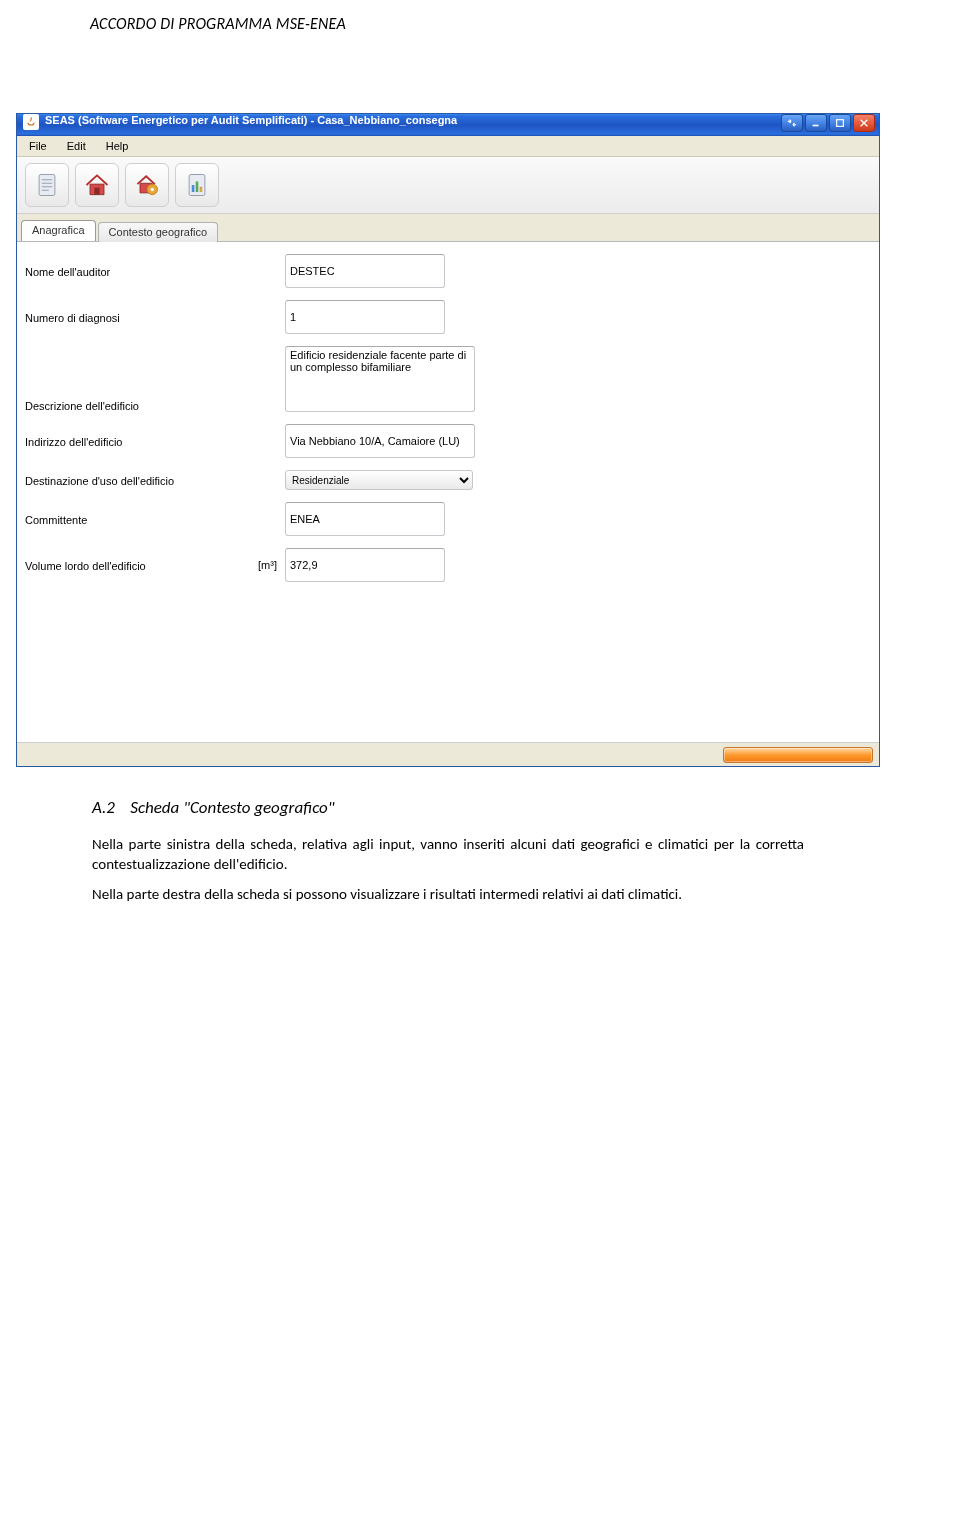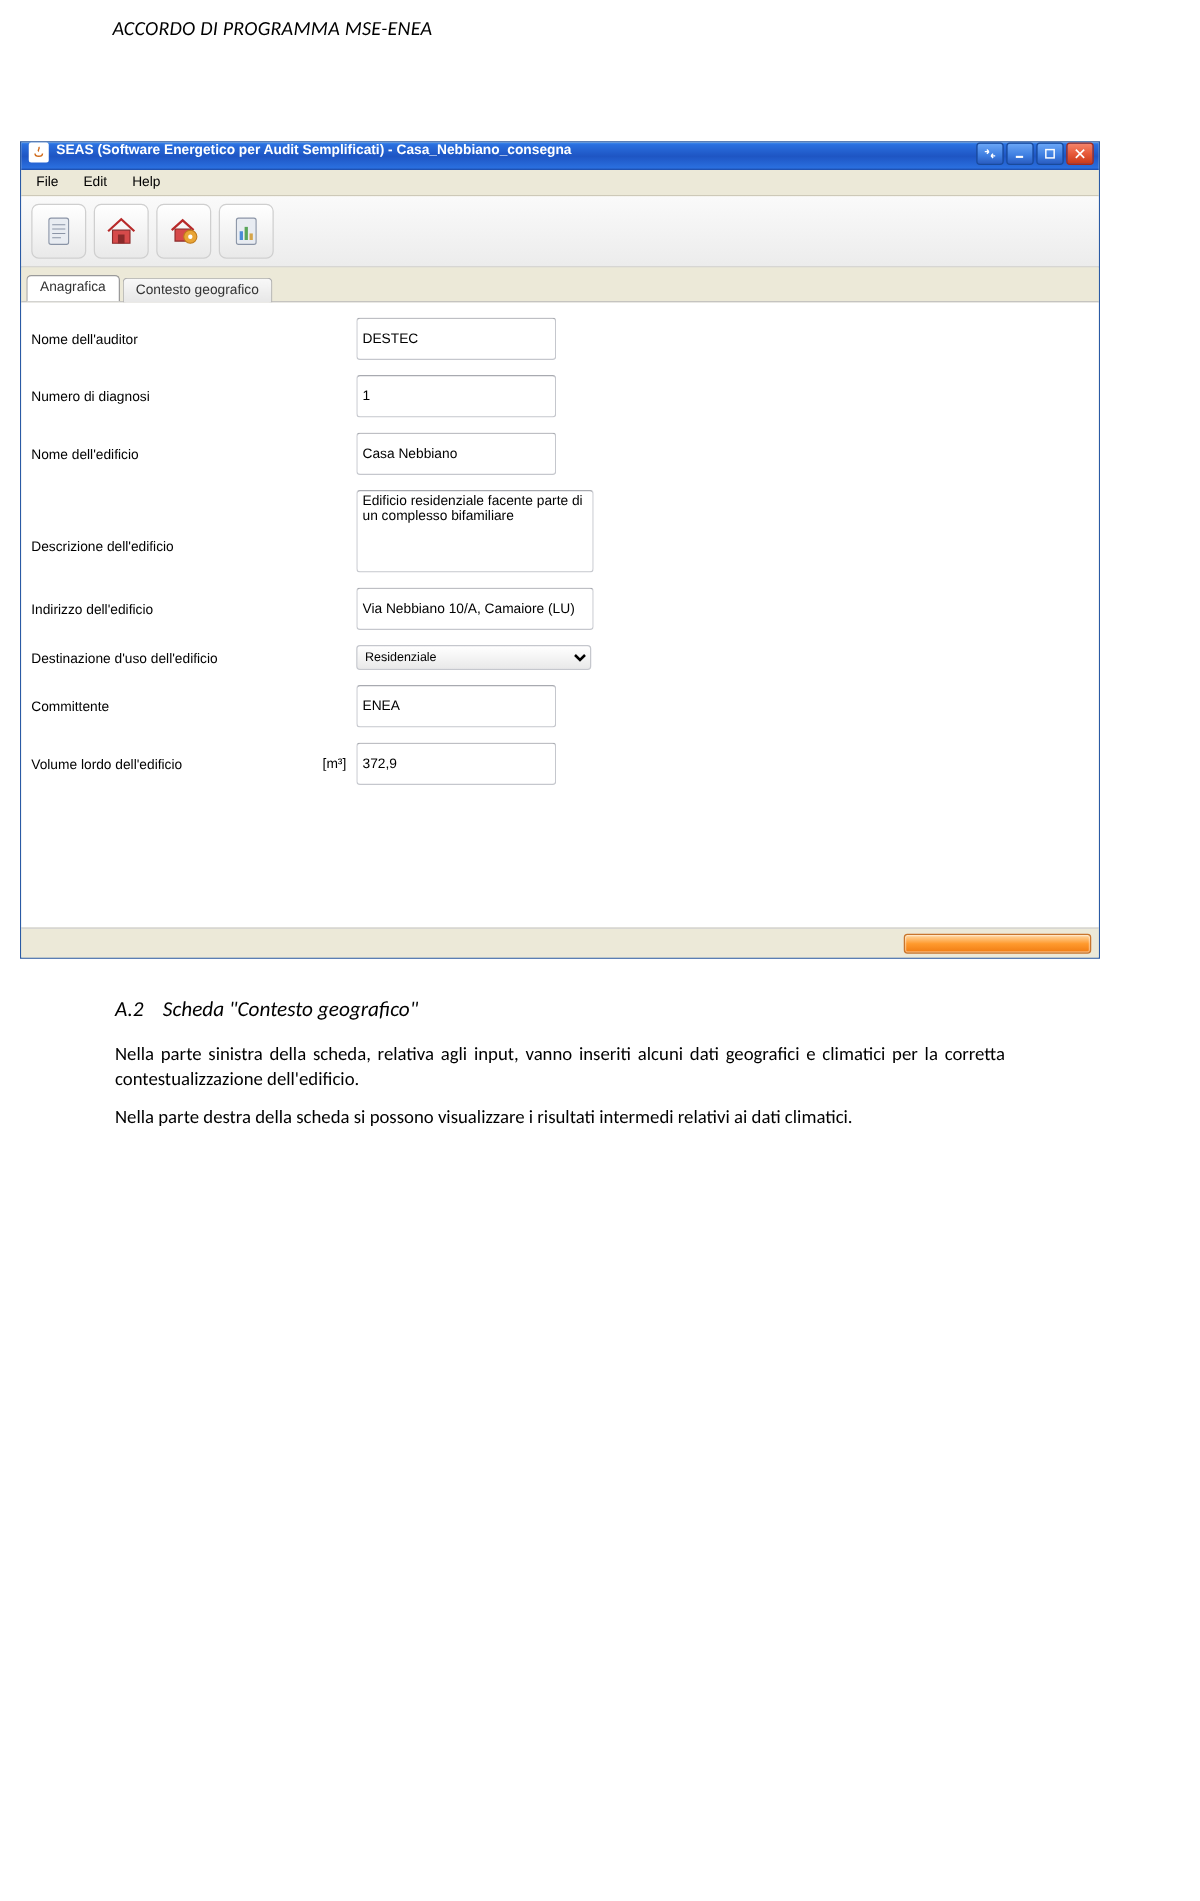--- a/index.html
+++ b/index.html
@@ -124,21 +124,21 @@
   .form-panel {
     background: #fff;
     padding: 12px 8px 24px 8px;
     min-height: 500px;
   }
   .row {
     display: flex;
     align-items: center;
     margin-bottom: 12px;
   }
-  .row.tall { align-items: center; }
+  .row.tall { align-items: flex-end; }
   .lbl {
     width: 230px;
     font-size: 11px;
     color: #000;
     padding-top: 2px;
   }
   .unit {
     width: 30px;
     font-size: 11px;
     text-align: right;
@@ -313,25 +313,20 @@
       <div class="row">
         <div class="lbl">Nome dell'auditor</div>
         <div class="unit"></div>
         <input class="txt-in" value="DESTEC" style="">
       </div>
       <div class="row">
         <div class="lbl">Numero di diagnosi</div>
         <div class="unit"></div>
         <input class="txt-in" value="1" style="">
       </div>
-      <div class="row">
-        <div class="lbl">Nome dell'edificio</div>
-        <div class="unit"></div>
-        <input class="txt-in" value="Casa Nebbiano" style="">
-      </div>
       <div class="row tall">
         <div class="lbl" style="padding-top:26px">Descrizione dell'edificio</div>
         <div class="unit"></div>
         <textarea class="txt-area" style="">Edificio residenziale facente parte di un complesso bifamiliare</textarea>
       </div>
       <div class="row">
         <div class="lbl">Indirizzo dell'edificio</div>
         <div class="unit"></div>
         <input class="txt-in" style="width: 190px;" value="Via Nebbiano 10/A, Camaiore (LU)">
       </div>

